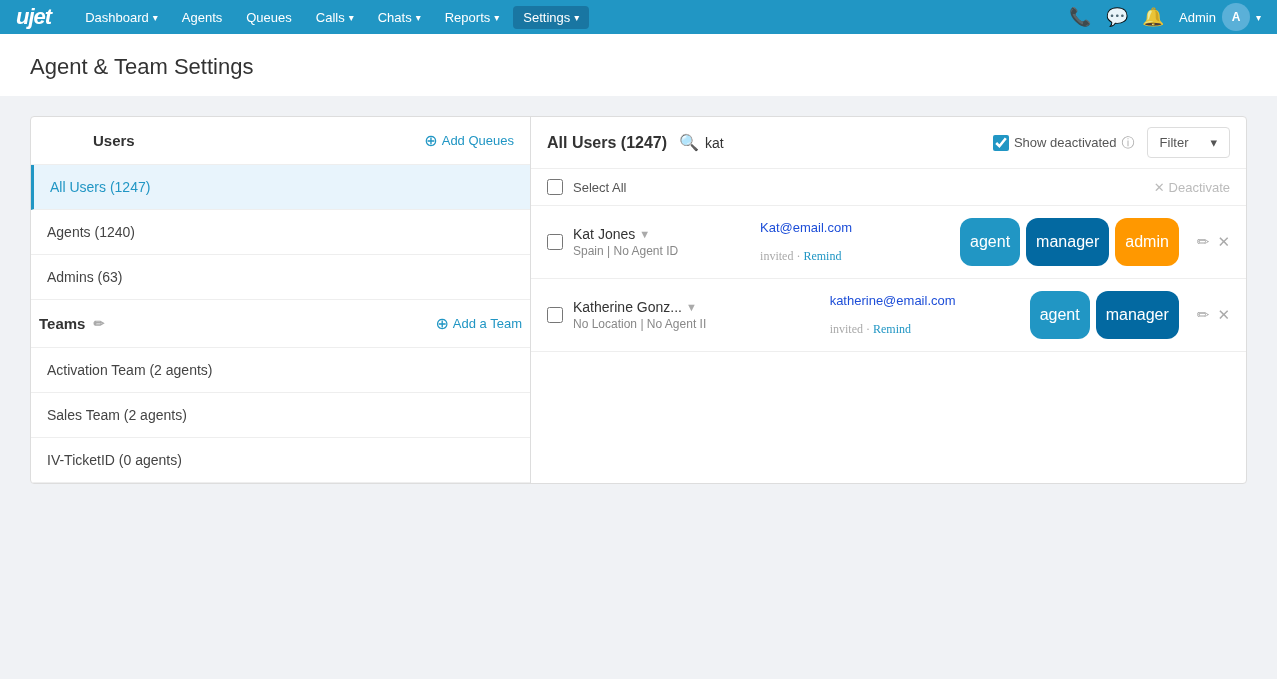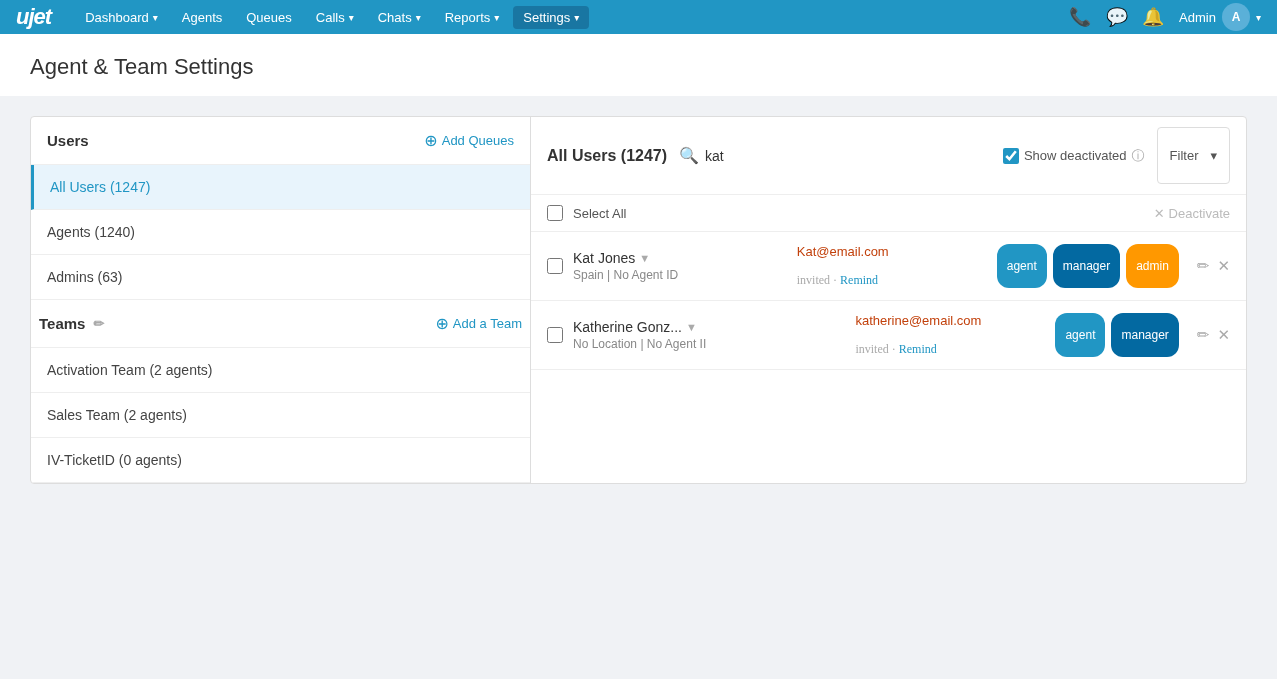--- a/index.html
+++ b/index.html
@@ -96,20 +96,21 @@
       display: flex;
       align-items: center;
       justify-content: space-between;
       padding: 14px 16px;
       border-bottom: 1px solid #eee;
     }
     .left-panel-header-title {
       font-weight: 600;
       font-size: 15px;
       color: #333;
+      margin-left: 46px;
     }
     .add-users-btn {
       color: #2196c4;
       font-size: 13px;
       cursor: pointer;
       display: flex;
       align-items: center;
       gap: 4px;
     }
     .sidebar-list-item {
@@ -202,23 +203,23 @@
       cursor: pointer;
     }
     .info-icon {
       color: #aaa;
       font-size: 13px;
       cursor: pointer;
     }
     .filter-btn {
       display: flex;
       align-items: center;
-      gap: 12px;
+      gap: 22px;
       border: 1px solid #ddd;
-      padding: 20px 12px;
+      padding: 7px 12px;
       border-radius: 4px;
       cursor: pointer;
       font-size: 13px;
       color: #555;
       background: white;
     }
 
     
     .select-all-row {
       display: flex;
@@ -256,32 +257,32 @@
       align-items: center;
       gap: 4px;
     }
     .user-name-chevron { color: #aaa; font-size: 11px; }
     .user-sub {
       font-size: 12px;
       color: #888;
       margin-top: 2px;
     }
     .user-email-col { width: 190px; }
-    .user-email { font-size: 13px; color: #c2410c; }
+    .user-email { font-size: 13px; color: #1d4ed8; }
     .user-status { font-size: 12px; color: #aaa; margin-top: 14px; font-family: Liberation Serif, serif; }
     .remind-link { color: #2196c4; cursor: pointer; }
     .user-tags {
       display: flex;
       gap: 6px;
       align-items: center;
     }
     .tag {
       padding: 15px 10px;
       border-radius: 12px;
-      font-size: 12px;
+      font-size: 16px;
       font-weight: 500;
       color: white;
     }
     .tag-agent { background: #2196c4; }
     .tag-manager { background: #0369a1; }
     .tag-admin { background: #ff9800; }
     .user-actions {
       display: flex;
       align-items: center;
       gap: 8px;

